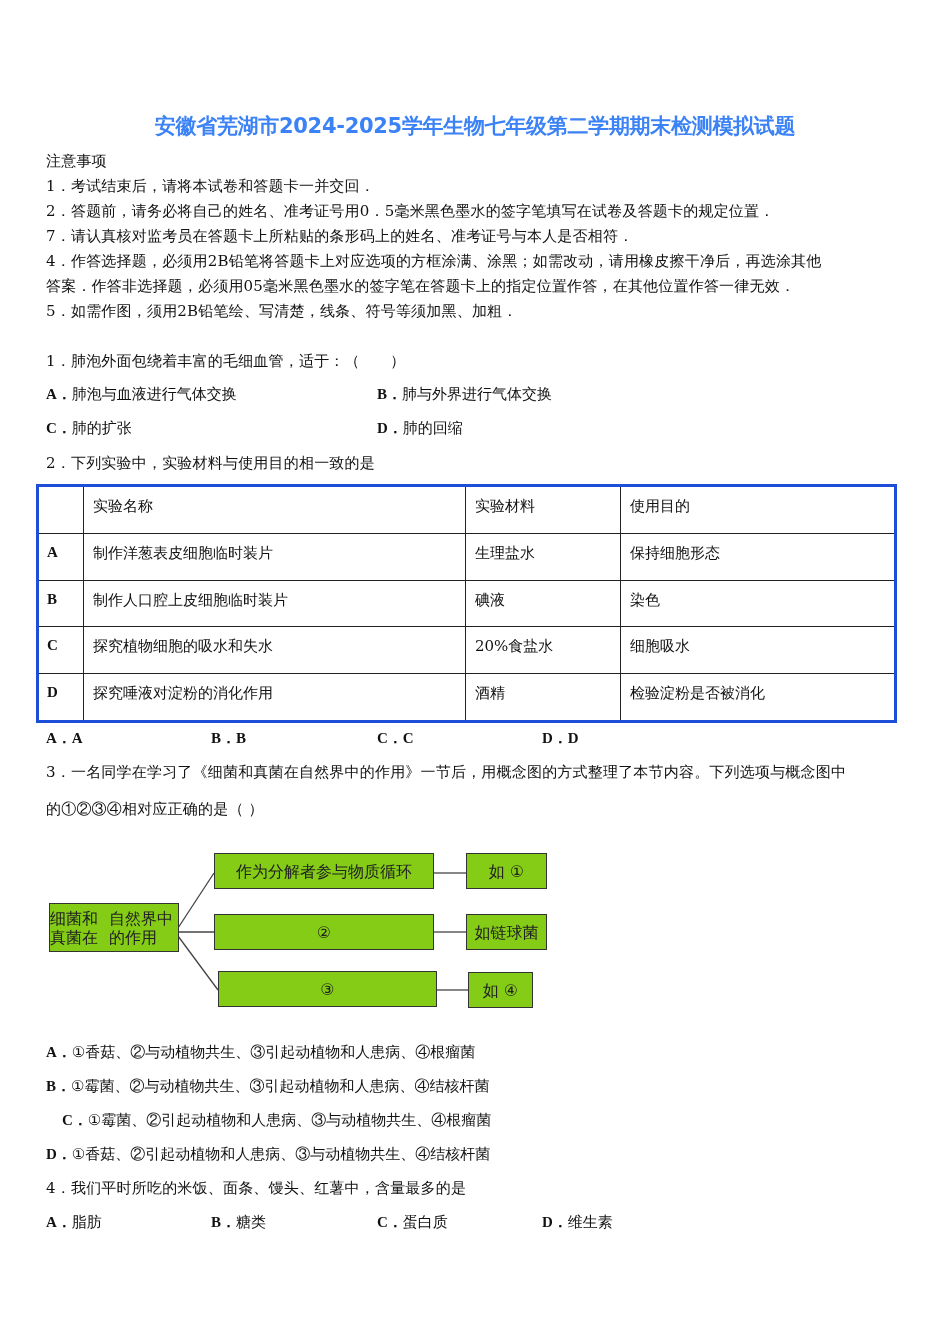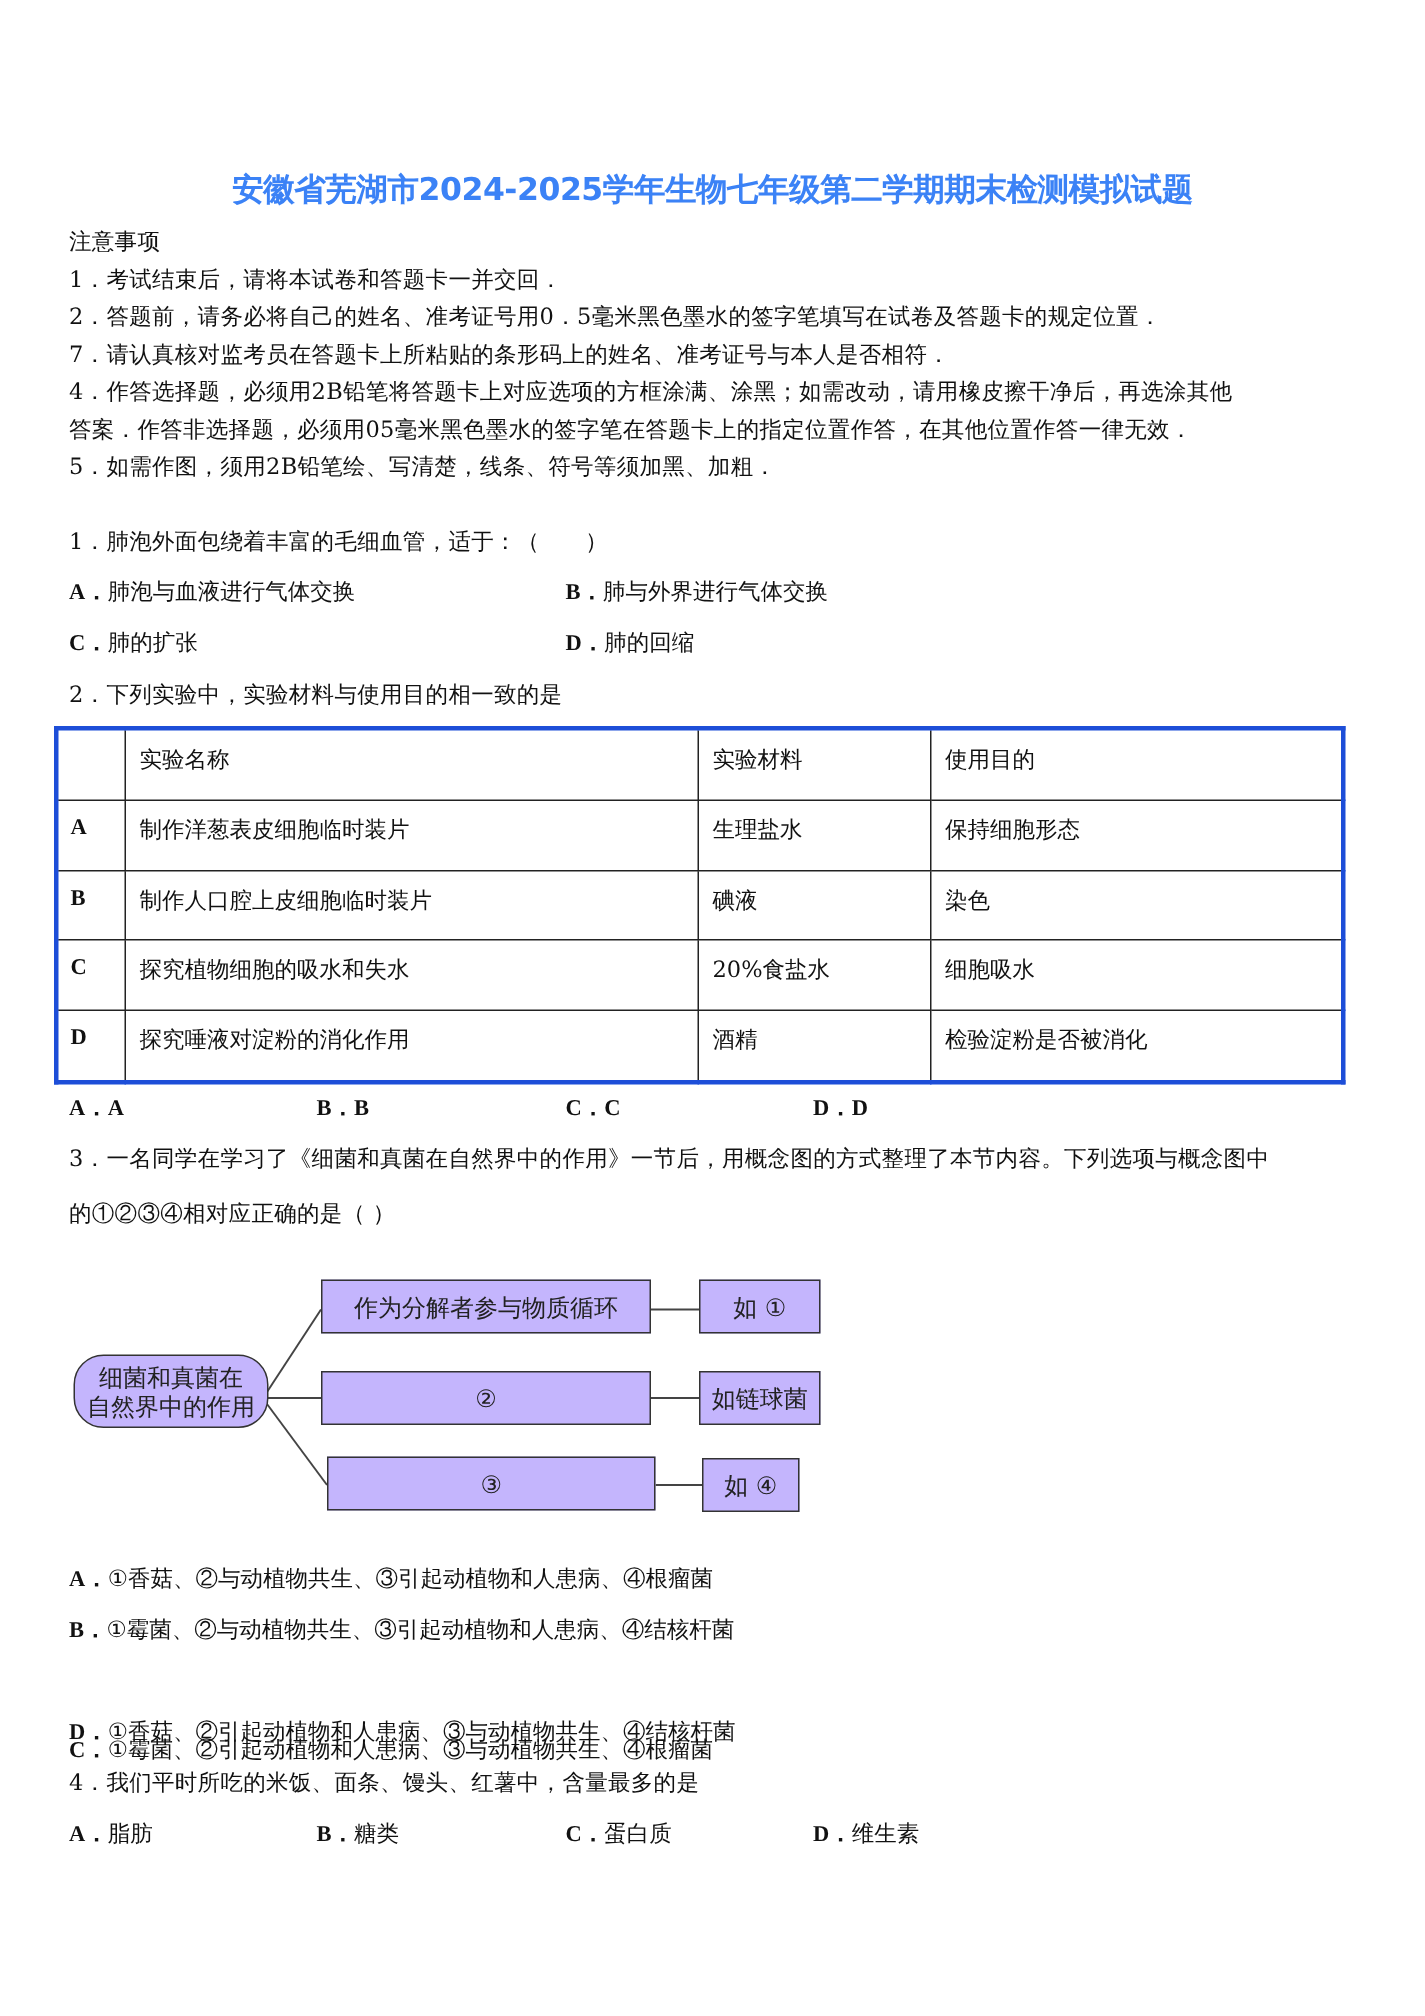--- a/index.html
+++ b/index.html
@@ -27,21 +27,21 @@
   .exp-table td {
     border: 1.5px solid #222; vertical-align: top; padding: 10px 8px 0 9px;
     height: 35px;
   }
   .exp-table td.rowkey { width: 28px; font-weight: bold; font-family: "Liberation Serif", serif; padding-left: 8px; }
   .exp-table td.c1 { width: 364px; }
   .exp-table td.c2 { width: 137px; }
 
   
   .cm-box {
-    position: absolute; border: 1.5px solid #333; background: #c4b5fd;
+    position: absolute; border: 1.5px solid #333; background: #84cc16;
     font-family: "DejaVu Sans", "Liberation Sans", sans-serif;
     font-size: 16px; color: #222; display: flex; align-items: center; justify-content: center;
     box-sizing: border-box; text-align: left; line-height: 19px;
   }
   svg.cm-lines { position: absolute; left: 0; top: 0; }
 </style>
 </head>
 <body>
 
 <div class="abs title">安徽省芜湖市2024-2025学年生物七年级第二学期期末检测模拟试题</div>
@@ -123,39 +123,39 @@
 
 <div>
   <svg class="cm-lines" width="950" height="1344">
     <line x1="178" y1="928" x2="214" y2="873" stroke="#444" stroke-width="1.3"></line>
     <line x1="178" y1="932" x2="214" y2="932" stroke="#444" stroke-width="1.3"></line>
     <line x1="178" y1="936" x2="218" y2="990" stroke="#444" stroke-width="1.3"></line>
     <line x1="434" y1="873" x2="466" y2="873" stroke="#444" stroke-width="1.3"></line>
     <line x1="434" y1="932" x2="466" y2="932" stroke="#444" stroke-width="1.3"></line>
     <line x1="437" y1="990" x2="468" y2="990" stroke="#444" stroke-width="1.3"></line>
   </svg>
-  <div class="cm-box" style="left:49px; top:903px; width:130px; height:49px; flex-direction:column;border-radius:20px;">
+  <div class="cm-box" style="left:49px; top:903px; width:130px; height:49px; flex-direction:row;">
     <span>细菌和真菌在</span>
     <span>自然界中的作用</span>
   </div>
   <div class="cm-box" style="left:214px; top:853px; width:220px; height:36px;">作为分解者参与物质循环</div>
   <div class="cm-box" style="left:214px; top:914px; width:220px; height:36px;">②</div>
   <div class="cm-box" style="left:218px; top:971px; width:219px; height:36px;">③</div>
   <div class="cm-box" style="left:466px; top:853px; width:81px; height:36px;">如 ①</div>
   <div class="cm-box" style="left:466px; top:914px; width:81px; height:36px;">如链球菌</div>
   <div class="cm-box" style="left:468px; top:972px; width:65px; height:36px;">如 ④</div>
 </div>
 
 <div class="abs opt" style="left:46px; top:1042px;">
   <span class="opt-label">A．</span><span>①香菇、②与动植物共生、③引起动植物和人患病、④根瘤菌</span>
 </div>
 <div class="abs opt" style="left:46px; top:1076px;">
   <span class="opt-label">B．</span><span>①霉菌、②与动植物共生、③引起动植物和人患病、④结核杆菌</span>
 </div>
-<div class="abs opt" style="left:46px; top:1110px;margin-top:46px;">
+<div class="abs opt" style="left:62px; top:1110px;">
   <span class="opt-label">C．</span><span>①霉菌、②引起动植物和人患病、③与动植物共生、④根瘤菌</span>
 </div>
 <div class="abs opt" style="left:46px; top:1144px;">
   <span class="opt-label">D．</span><span>①香菇、②引起动植物和人患病、③与动植物共生、④结核杆菌</span>
 </div>
 
 <div class="abs line" style="top:1178px;">4．我们平时所吃的米饭、面条、馒头、红薯中，含量最多的是</div>
 <div class="abs opt" style="left:46px; top:1212px;">
   <span class="opt-label">A．</span><span>脂肪</span>
 </div>

